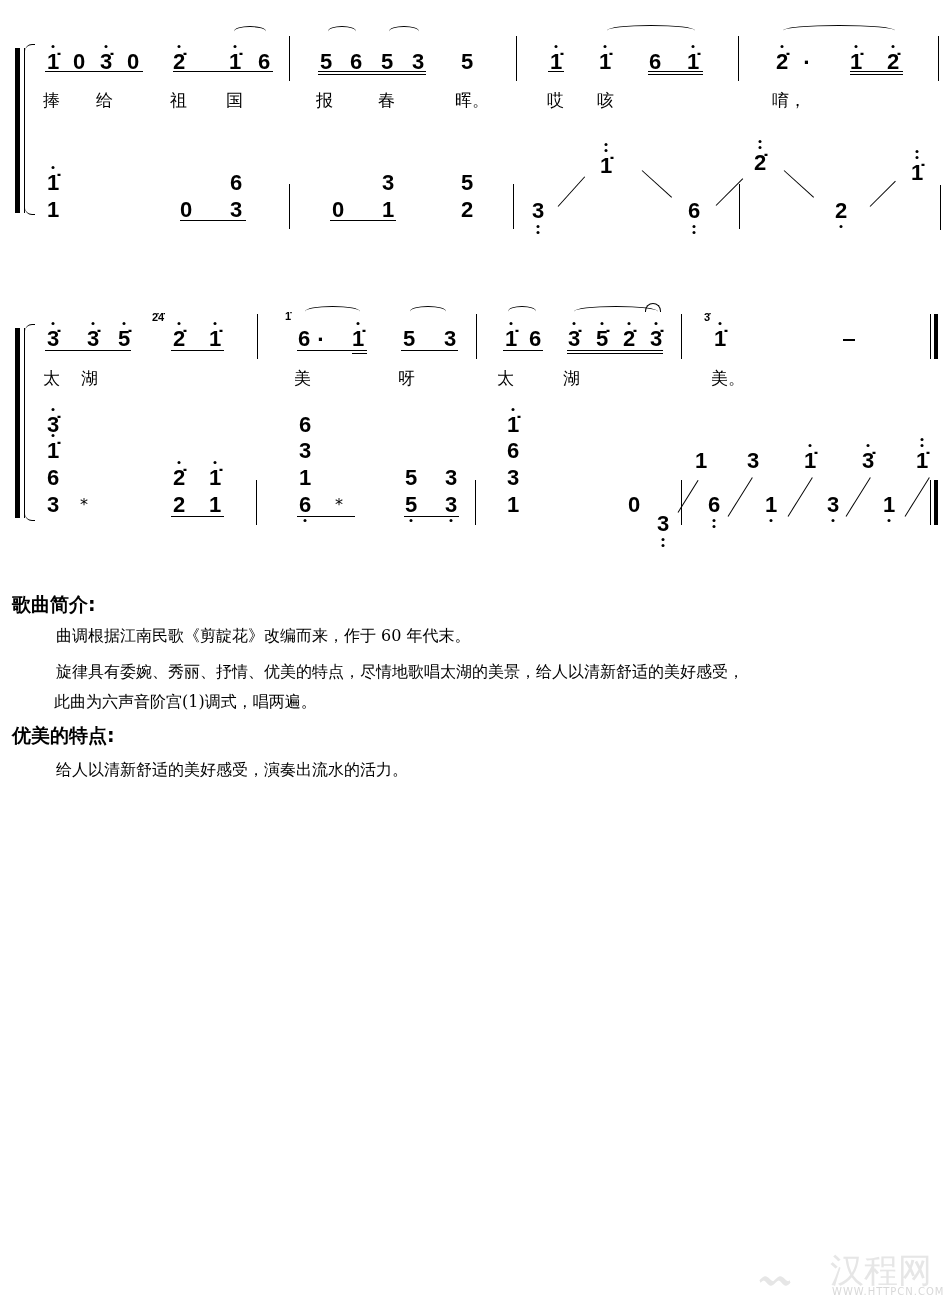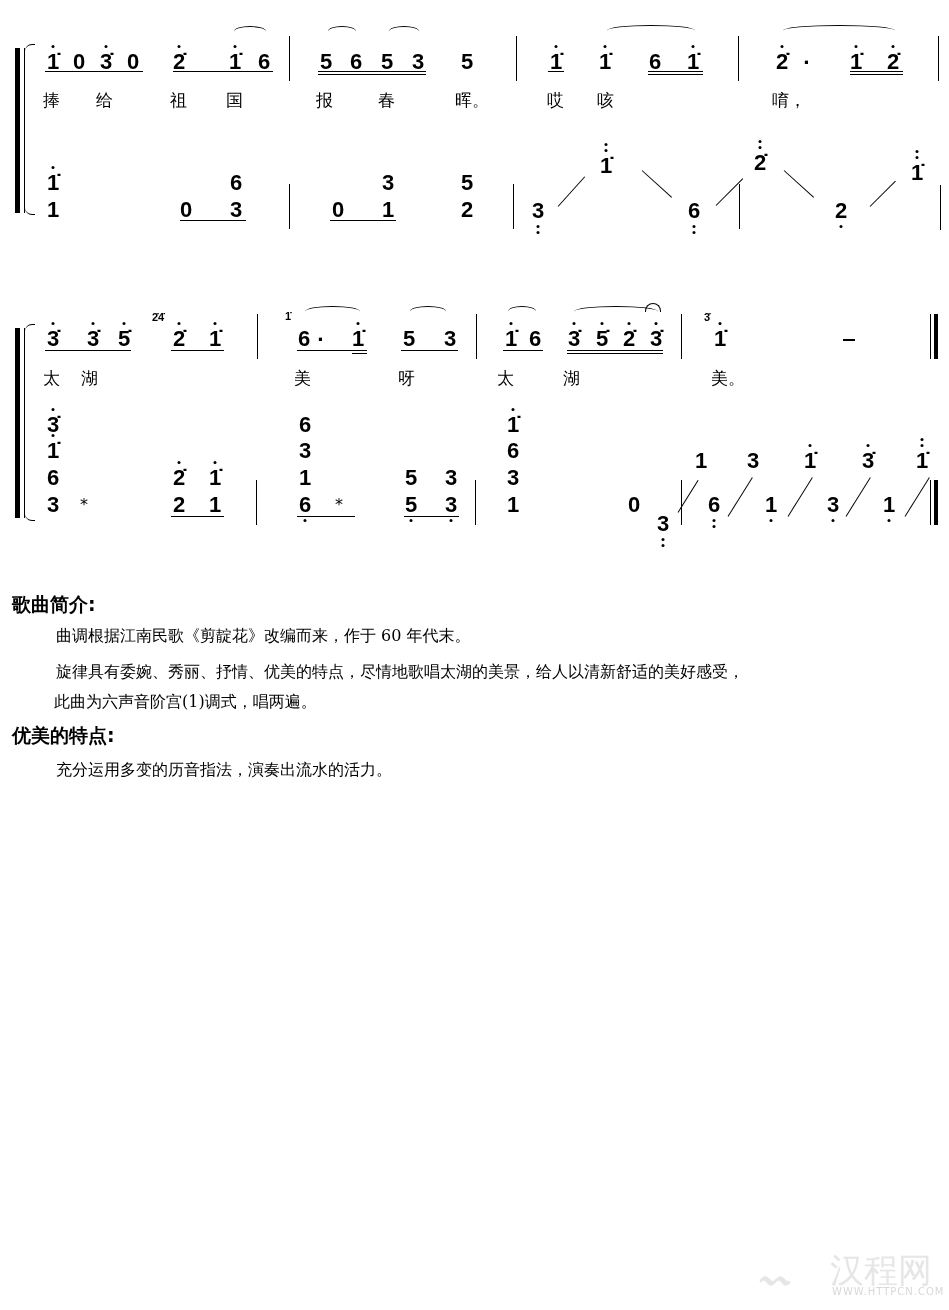--- a/index.html
+++ b/index.html
@@ -229,19 +229,19 @@
   <div class="n" style="left:914px;top:450px;"><span class="hi hi2"></span><span class="hi"></span><span>1̇</span></div>
   <div class="bar" style="left:930px;top:480px;height:45px;"></div>
   <div class="final-thick" style="left:934px;top:480px;height:45px;"></div>
 </div>
 
 <div class="heading" style="left:12px;top:592px;">歌曲简介:</div>
 <div class="para" style="left:56px;top:626px;">曲调根据江南民歌《剪靛花》改编而来，作于 60 年代末。</div>
 <div class="para" style="left:56px;top:662px;">旋律具有委婉、秀丽、抒情、优美的特点，尽情地歌唱太湖的美景，给人以清新舒适的美好感受，</div>
 <div class="para" style="left:18px;top:692px;margin-left:36px;">此曲为六声音阶宫(1)调式，唱两遍。</div>
 <div class="heading" style="left:12px;top:723px;">优美的特点:</div>
-<div class="para" style="left:56px;top:760px;">充分运用多变的历音指法，演奏出流水的活力。</div>
+<div class="para" style="left:56px;top:760px;">给人以清新舒适的美好感受，演奏出流水的活力。</div>
 
 <div>
   <div class="watermark" style="left:760px;top:1255px;font-size:30px;">〰</div>
   <div class="watermark" style="left:830px;top:1248px;font-size:34px;">汉程网</div>
   <div class="watermark" style="left:832px;top:1286px;font-size:10px;letter-spacing:1px;color:#d8d8d8;">WWW.HTTPCN.COM</div>
 </div>
 
 </body></html>

